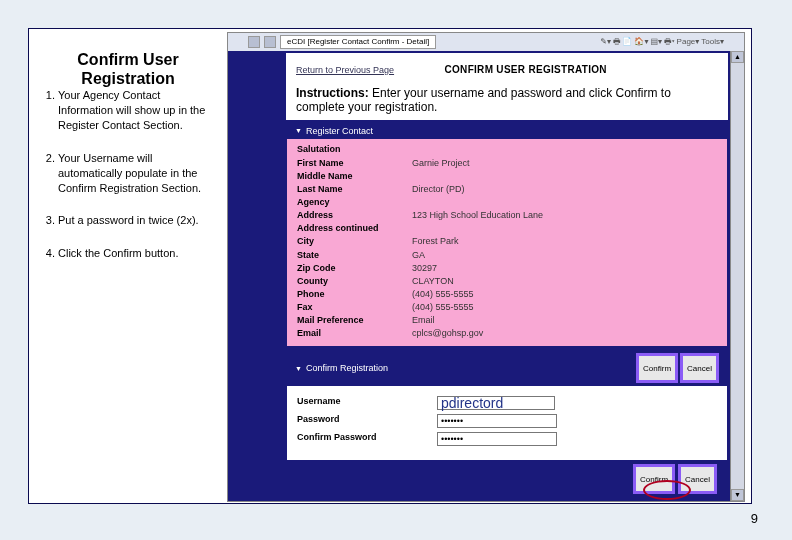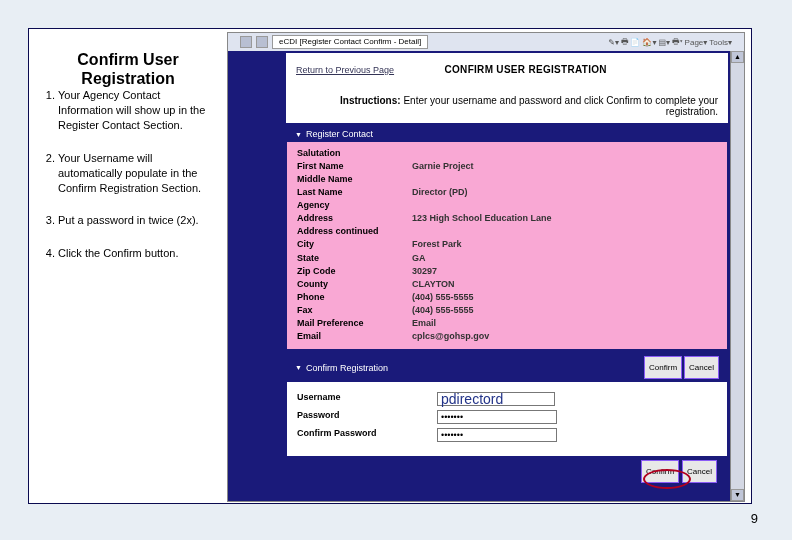--- a/index.html
+++ b/index.html
@@ -10,52 +10,52 @@
   .border-frame { position: absolute; left: 28px; top: 28px; right: 40px; bottom: 36px; border: 1px solid #0a0a50; background: #fff; }
 
   .left-panel { position: absolute; left: 40px; top: 50px; width: 176px; }
   .left-title { font-size: 16px; font-weight: bold; text-align: center; line-height: 1.2; }
   .left-list { padding-left: 18px; }
   .left-list li { font-size: 11px; line-height: 1.35; margin-bottom: 18px; }
 
   .page-num { position: absolute; right: 34px; bottom: 14px; font-size: 13px; }
 
   .app-window { position: absolute; left: 227px; top: 32px; width: 518px; height: 470px; background: #c8cde0; border: 1px solid #888; display: flex; flex-direction: column; overflow: hidden; }
-  .app-titlebar { height: 18px; background: #dfe4f0; display: flex; align-items: center; gap: 4px; padding: 0 12px; font-size: 9px; }
+  .app-titlebar { height: 18px; background: #dfe4f0; display: flex; align-items: center; gap: 4px; padding: 0 20px; font-size: 9px; }
   .tb-btn { width: 12px; height: 12px; background: #b8bfd2; border: 1px solid #999; display: inline-block; }
   .tab-chip { background: #fff; border: 1px solid #999; padding: 0 6px; height: 14px; line-height: 12px; font-size: 8px; }
   .spacer { flex: 1; }
   .tb-icons { display: flex; gap: 2px; align-items: center; font-size: 8px; color: #555; }
   .tb-icons span { display: inline-flex; }
 
   .app-body { flex: 1; display: flex; background: #1a1a7a; }
   .side-strip { width: 58px; background: #1a1a7a; }
   .content-col { flex: 1; background: #1a1a7a; display: flex; flex-direction: column; padding: 2px 2px 2px 0; gap: 2px; }
   .scroll-strip { width: 14px; background: #d4d8e4; border-left: 1px solid #888; position: relative; }
   .scroll-arrow { position: absolute; left: 0; right: 0; height: 12px; background: #c0c6d8; border: 1px solid #999; font-size: 7px; text-align: center; line-height: 10px; }
   .scroll-arrow.top { top: 0; }
   .scroll-arrow.bot { bottom: 0; }
 
   .white-block { background: #fff; }
   .header-block { padding: 6px 10px; }
   .return-link { color: #335; font-size: 9px; text-decoration: underline; display: inline-block; }
   .header-title { font-size: 10px; font-weight: bold; letter-spacing: .3px; margin-left: 46px; display: inline-block; }
-  .instructions { font-size: 10px; margin-top: 18px; text-align: right; }
+  .instructions { font-size: 12px; margin-top: 9px; }
   .instructions b { font-weight: bold; }
 
   .panel { border: 1px solid #1a1a7a; }
   .panel-head { background: #1a1a7a; color: #fff; font-size: 9px; padding: 3px 8px; display: flex; align-items: center; gap: 4px; }
   .panel-head .tri { font-size: 7px; }
   .panel-head-actions { margin-left: auto; display: flex; gap: 2px; }
-  .mini-btn { background: #e8e8e8; color: #000; border: 1px solid #8b5cf6; font-size: 8px; padding: 0 4px; line-height: 11px; height: 23px; }
+  .mini-btn { background: #e8e8e8; color: #000; border: 3px solid #8b5cf6; font-size: 8px; padding: 0 4px; line-height: 11px; height: 30px; }
 
   .fields { background: #f9a8d4; padding: 4px 10px 6px; }
   .frow { display: flex; font-size: 9px; line-height: 1.35; padding: .5px 0; }
   .flabel { width: 115px; font-weight: bold; }
-  .fval { color: #333; font-weight: bold; }
+  .fval { color: #333; }
 
   .confirm-fields { background: #fff; padding: 6px 10px 10px; }
   .cfrow { display: flex; align-items: flex-start; font-size: 9px; margin: 4px 0; }
   .cfrow .flabel { width: 140px; }
   .cfinput { width: 120px; height: 14px; border: 1px solid #777; font-size: 9px; padding: 0 3px; background: #fff; }
   .cfval-readonly { color: #238; font-size: 14px; }
 
   .panel-footer { background: #1a1a7a; padding: 4px 10px; display: flex; justify-content: flex-end; gap: 3px; }
   .circle-highlight { position: absolute; width: 48px; height: 20px; border: 2px solid #b00020; border-radius: 50%; pointer-events: none; }
 </style>

